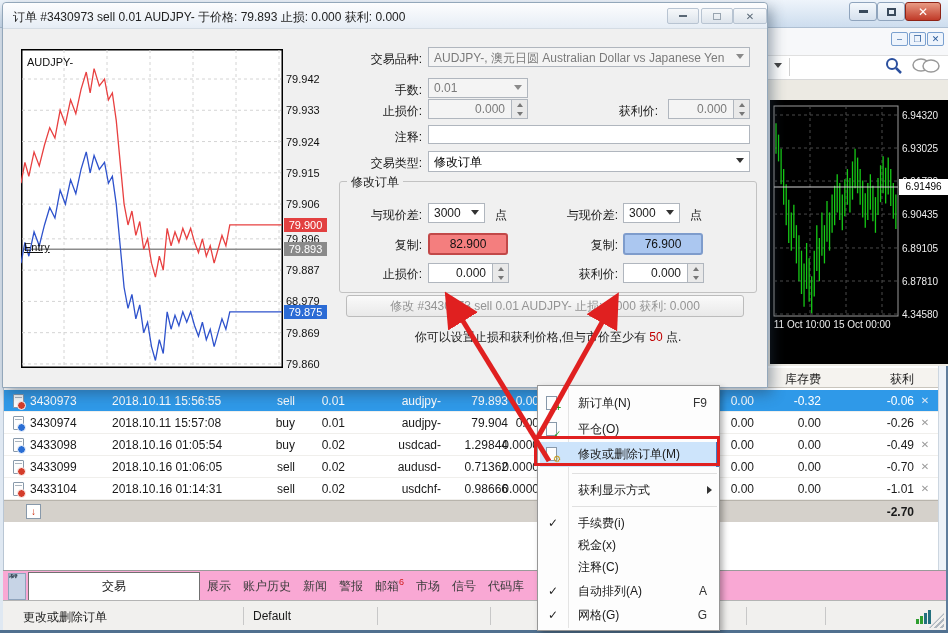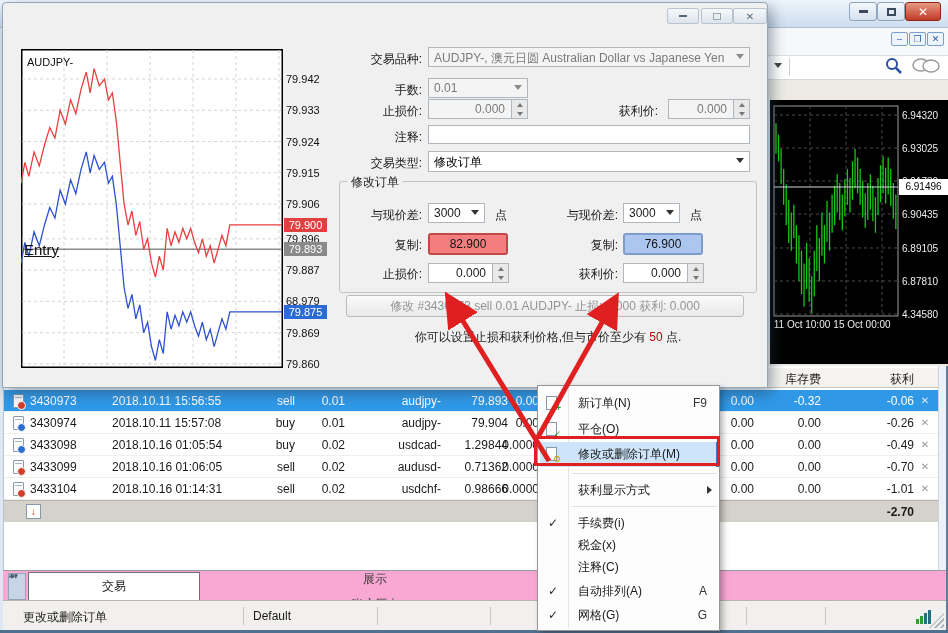--- a/index.html
+++ b/index.html
@@ -54,21 +54,21 @@
   .trow.sell .doc-icon::after { background:#d43c2a; }
   .trow.buy .doc-icon::after { background:#2a6ed4; }
   #summary-row { position:absolute; left:0; top:134px; width:935px; height:22px; background:#d5d1cb; border-top:1px solid #b8b4ac; font-weight:bold; }
   #summary-icon { position:absolute; left:22px; top:3px; width:15px; height:15px; background:#fff; border:1px solid #8899aa; color:#cc2200; font-size:10px; line-height:14px; text-align:center; font-weight:bold; }
   #table-scrollbar { left:938px; top:366px; width:8px; height:204px; background:#edf2f8; border-left:1px solid #ccd6e0; }
 
   
   #tabstrip { left:3px; top:570px; width:943px; height:30px; background:#f9a8d4; border-top:1px solid #9a9a9a; }
   #panel-grip { position:absolute; left:5px; top:2px; width:18px; height:27px; background:#c7d4e6; border:1px solid #8fa4bd; color:#30404f; font-size:9px; line-height:9px; text-align:center; writing-mode:vertical-rl; transform:rotate(180deg); overflow:hidden; }
   #tab-active { position:absolute; left:25px; top:1px; width:172px; height:29px; background:#fff; border:1px solid #707070; border-bottom:none; text-align:center; line-height:26px; }
-  #tabs-inactive { position:absolute; left:202px; top:0; width:340px; height:30px; display:flex; align-items:center; gap:4px;flex-direction:column; }
+  #tabs-inactive { position:absolute; left:202px; top:0; width:340px; height:30px; display:flex; align-items:center; gap:4px; }
   .tab { color:#3c3c3c; white-space:nowrap; padding:0 2px; cursor:pointer; }
   .tab sup { color:#d01818; font-size:9px; }
   .tab sup:empty { display:none; }
   .tabsep { width:1px; height:14px; background:#b8b8b8; }
 
   
   #statusbar { left:3px; top:600px; width:943px; height:30px; background:#f1f0ee; border-top:1px solid #b4b4b4; }
   .ssep { position:absolute; top:6px; width:1px; height:18px; background:#c8c8c8; }
   #status-left { position:absolute; left:20px; top:8px; }
   #status-profile { position:absolute; left:250px; top:8px; }
@@ -87,21 +87,21 @@
 
   
   #dchart { position:absolute; left:18px; top:44px; width:306px; height:322px; }
   #dchart svg { position:absolute; left:0; top:0; }
   .dc-label { position:absolute; left:265px; width:41px; font-size:11px; color:#111; }
   .pricetag { position:absolute; left:263px; width:43px; height:14px; color:#fff; font-size:11px; text-align:center; line-height:14px; }
   #tag-ask { background:#e24040; }
   #tag-entry { background:#8a8a8a; }
   #tag-bid { background:#2b6bd5; }
   #dc-symbol { position:absolute; left:6px; top:9px; font-size:11px; color:#111; }
-  #dc-entry-label { position:absolute; left:3px; top:194px; font-size:15px; color:#111;text-decoration:underline; }
+  #dc-entry-label { position:absolute; left:3px; top:194px; font-size:11px; color:#111;text-decoration:underline; }
 
   
   .flabel { position:absolute; width:100px; text-align:right; color:#1a1a1a; }
   .field { position:absolute; background:#fff; border:1px solid #b0b6be; }
   .field.disabled { background:#f4f4f4; color:#7a7a7a; }
   .combo { padding:2px 18px 0 5px; }
   .combo .arrow { position:absolute; right:5px; top:6px; width:0; height:0; border-left:4px solid transparent; border-right:4px solid transparent; border-top:5px solid #8a8a8a; }
   .combo.enabled .arrow { border-top-color:#333; }
   .spinfield { padding:2px 22px 0 5px; text-align:right; }
   .spinbtns { position:absolute; right:0; top:0; bottom:0; width:16px; border-left:1px solid #b0b6be; background:#e9e9e9; display:flex; flex-direction:column; align-items:center; justify-content:space-around; }
@@ -371,20 +371,23 @@
       <i style="left:0;height:5px;background:#2f9e2f;"></i>
         <i style="left:4px;height:8px;background:#2f9e2f;"></i>
         <i style="left:8px;height:11px;background:#23707e;"></i>
         <i style="left:12px;height:14px;background:#23707e;"></i>
     </span>
     <span id="resize-grip"></span>
   </div>
   <div class="abs" id="bottom-band"></div>
 
   <div class="abs" id="dialog">
+    <div id="dlg-titlebar">
+      <span id="dlg-title">订单 #3430973 sell 0.01 AUDJPY- 于价格: 79.893 止损: 0.000 获利: 0.000</span>
+    </div>
     <div class="dlgbtn" style="left:664px;">
         <span class="bar"></span>
       </div>
     <div class="dlgbtn" style="left:698px;">
         <span class="box"></span>
       </div>
     <div class="dlgbtn" style="left:730px;width:34px;">✕</div>
 
     <div id="dchart">
       <svg id="dchart-svg" width="306" height="322">

